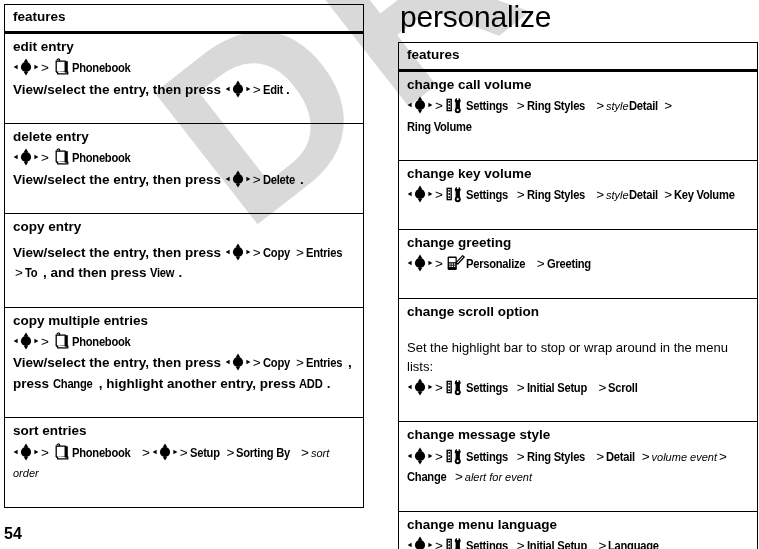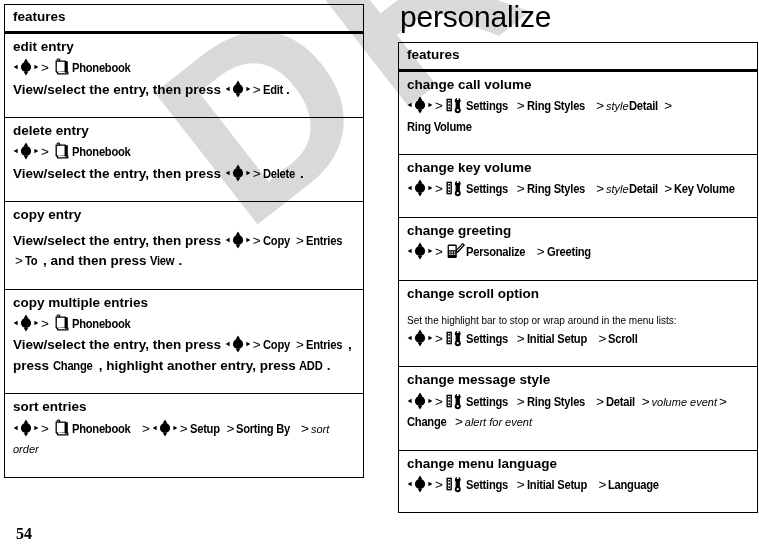--- a/index.html
+++ b/index.html
@@ -85,44 +85,44 @@
     padding: 4px 8px 5px 8px;
   }
   .hdr-label {
     font-size: 13.5px;
     font-weight: bold;
     color: #000;
     line-height: 1.25;
   }
   .ftable .frow td {
     border-top: 1px solid #000;
-    padding: 4px 8px 17px 8px;
+    padding: 4px 8px 23px 8px;
     vertical-align: top;
   }
   .ftable .frow.first td { border-top: none; }
 
   .feat-name {
     font-size: 13.5px;
     font-weight: bold;
     color: #000;
     line-height: 1.35;
     margin-bottom: 2px;
   }
   .feat-body {
     font-size: 13.5px;
     color: #000;
     line-height: 1.52;
     margin-top: 1px;
   }
   .feat-body.tight { margin-top: 6px; }
   .feat-para {
-    font-size: 10px;
+    font-size: 13px;
     color: #000;
     line-height: 1.5;
-    margin-top: 10px;
+    margin-top: 17px;
   }
 
   
   .mpath { white-space: normal; }
   .mi {                       
     font-family: "Liberation Sans Narrow", "Liberation Sans", sans-serif;
     font-weight: bold;
     font-size: 13px;
     letter-spacing: -0.3px;
     transform: scaleX(0.86);
@@ -149,26 +149,25 @@
   }
   .icon svg { display: block; }
   .navkey { width: 26px; height: 18px; }
   .bookicon { width: 19px; height: 18px; margin: 0 1px; }
   .seticon { width: 19px; height: 18px; margin: 0 1px; }
   .persicon { width: 19px; height: 18px; margin: 0 1px; }
 
   
   .footer {
     position: absolute;
-    left: 16px;
+    left: 4px;
     bottom: 6px;
     display: flex;
     align-items: flex-start;
     z-index: 3;
-    font-family: Liberation Serif, serif;
   }
   .folio {
     font-size: 16px;
     font-weight: bold;
     color: #000;
     width: 46px;
   }
   .running-head {
     font-size: 15.5px;
     font-weight: normal;

